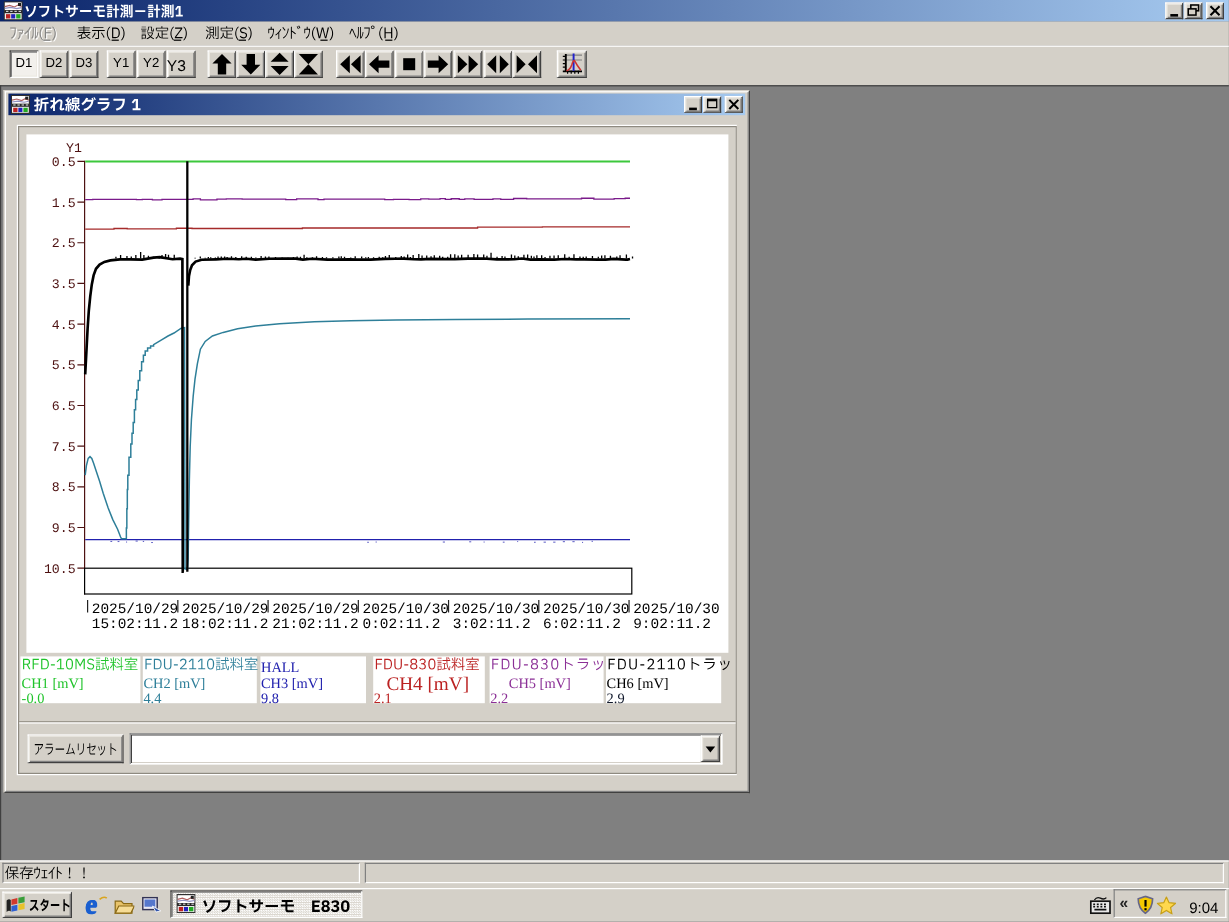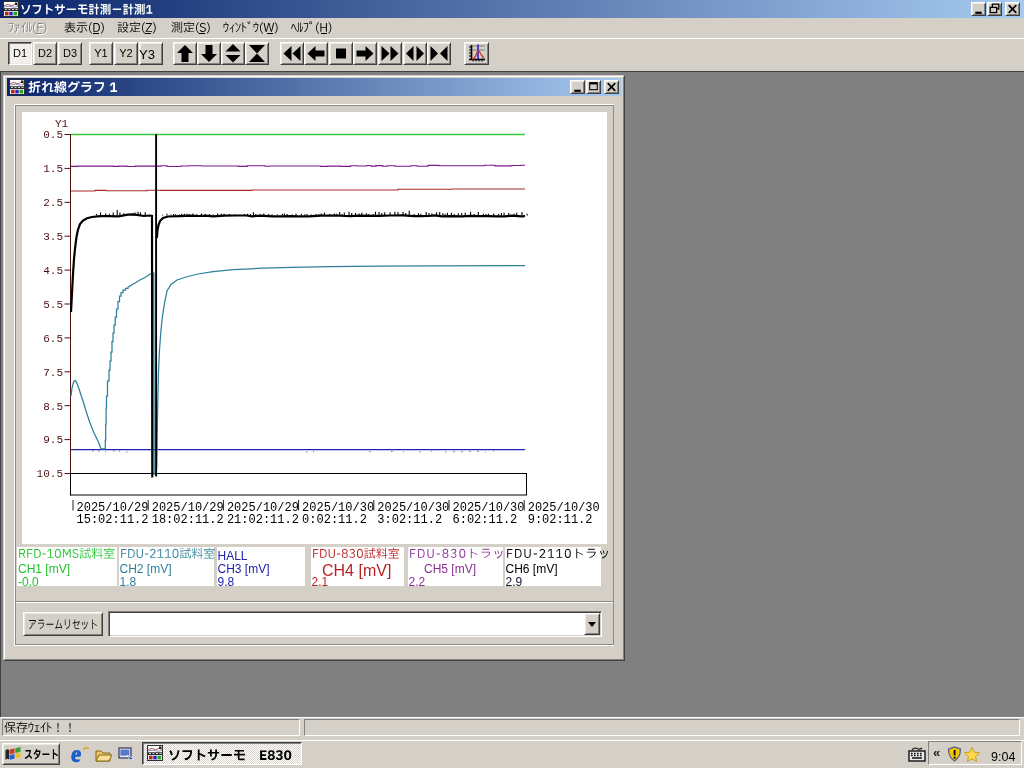--- a/index.html
+++ b/index.html
@@ -1,20 +1,20 @@
 <!DOCTYPE html>
 <html><head><meta charset="utf-8"><style>
 *{margin:0;padding:0;box-sizing:border-box}
 html,body{width:1024px;height:768px;overflow:hidden;background:#808080;
  font-family:"Liberation Sans",sans-serif;}
 .abs{position:absolute}
 .btn{border:1px solid;border-color:#fff #404040 #404040 #fff;box-shadow:inset 1px 1px 0 #ece9e2,inset -1px -1px 0 #808080;background:#d4d0c8}
 .btnp{border:1px solid;border-color:#404040 #fff #fff #404040;box-shadow:inset 1px 1px 0 #808080,inset -1px -1px 0 #ece9e2;background:#f2f0ec}
 .sunk{border:1px solid;border-color:#808080 #fff #fff #808080;box-shadow:inset 1px 1px 0 #404040,inset -1px -1px 0 #d4d0c8}
-.mono{font-family:Liberation Sans, sans-serif}
+.mono{font-family:Liberation Serif, serif}
 </style></head><body>
 <div class="abs" style="left:0;top:0;width:1024px;height:18px;background:linear-gradient(to right,#0a246a,#a6caf0)"></div>
 <svg class="abs" style="left:3px;top:1px" width="16" height="16" viewBox="0 0 16 16">
     <rect x="0" y="0" width="16" height="16" fill="#303030"></rect>
     <rect x="1" y="1" width="14" height="6.5" fill="#fff"></rect>
     <polyline points="1,4.5 5,3.5 9,4.8 12,3.2 15,4.4" fill="none" stroke="#b06060" stroke-width="1"></polyline>
     <polyline points="1,6 6,5.2 11,6.2 15,5.4" fill="none" stroke="#9090c0" stroke-width="1"></polyline>
     <rect x="12" y="1.5" width="2.5" height="2.5" fill="#202020"></rect>
     <rect x="1" y="7.5" width="14" height="2.2" fill="#282828"></rect>
     <rect x="2" y="8" width="2" height="1" fill="#d0d0d0"></rect>
@@ -231,21 +231,21 @@
 <svg style="position:absolute;left:18px;top:543.7px" width="101" height="22" viewBox="0 -13.8 101 22">
     <path d="M2.2 -3.8V0.0H1.2V-8.8H4.7Q5.8 -8.8 6.5 -8.1Q7.1 -7.5 7.1 -6.3Q7.1 -5.3 6.7 -4.7Q6.2 -4.1 5.3 -3.9L7.4 0.0H6.2L4.3 -3.8ZM4.7 -4.7Q5.3 -4.7 5.7 -5.0Q6.0 -5.3 6.0 -6.0V-6.6Q6.0 -7.2 5.7 -7.6Q5.3 -7.9 4.7 -7.9H2.2V-4.7Z M10.2 -4.0V0.0H9.2V-8.8H14.4V-7.9H10.2V-4.9H14.1V-4.0Z M16.3 0.0V-8.8H19.2Q20.9 -8.8 21.8 -7.7Q22.8 -6.6 22.8 -4.4Q22.8 -2.2 21.8 -1.1Q20.9 0.0 19.2 0.0ZM19.2 -0.9Q20.3 -0.9 21.0 -1.6Q21.7 -2.4 21.7 -3.7V-5.1Q21.7 -6.4 21.0 -7.2Q20.3 -7.9 19.2 -7.9H17.3V-0.9Z M27.7 -3.3H24.4V-4.3H27.7Z M35.4 -0.9V0.0H29.6V-0.9H32.1V-8.1H32.0L29.8 -6.0L29.2 -6.6L31.6 -8.8H33.1V-0.9Z M36.9 -4.4Q36.9 -9.0 39.9 -9.0Q42.9 -9.0 42.9 -4.4Q42.9 0.2 39.9 0.2Q36.9 0.2 36.9 -4.4ZM41.8 -3.7V-5.1Q41.8 -6.5 41.4 -7.3Q40.9 -8.1 39.9 -8.1Q38.9 -8.1 38.4 -7.3Q37.9 -6.5 37.9 -5.1V-3.7Q37.9 -2.3 38.4 -1.5Q38.9 -0.7 39.9 -0.7Q40.9 -0.7 41.4 -1.5Q41.8 -2.3 41.8 -3.7Z M45.8 0.0H44.9V-8.8H46.2L48.8 -4.0H48.8L51.4 -8.8H52.7V0.0H51.7V-7.5H51.7L51.0 -6.1L48.8 -2.1L46.6 -6.1L45.9 -7.5H45.8Z M54.4 -1.4 55.2 -2.0Q55.7 -1.4 56.2 -1.1Q56.8 -0.7 57.6 -0.7Q58.5 -0.7 59.0 -1.2Q59.5 -1.6 59.5 -2.4Q59.5 -3.1 59.2 -3.4Q58.8 -3.8 57.9 -4.0L57.2 -4.1Q55.9 -4.4 55.3 -5.0Q54.7 -5.6 54.7 -6.6Q54.7 -7.7 55.5 -8.3Q56.3 -9.0 57.6 -9.0Q59.5 -9.0 60.5 -7.5L59.7 -7.0Q58.9 -8.1 57.6 -8.1Q56.7 -8.1 56.2 -7.7Q55.7 -7.3 55.7 -6.6Q55.7 -6.0 56.1 -5.6Q56.5 -5.3 57.4 -5.1L58.1 -4.9Q59.4 -4.6 60.0 -4.0Q60.5 -3.5 60.5 -2.5Q60.5 -1.3 59.7 -0.6Q58.9 0.2 57.5 0.2Q55.6 0.2 54.4 -1.4Z M72.2 -2.8 72.8 -2.5 72.5 0.2Q72.5 0.4 72.3 0.6Q72.2 0.8 71.9 0.8Q71.6 0.8 71.4 0.5Q70.5 -0.5 70.0 -2.5Q69.6 -4.5 69.5 -7.0H66.2V-7.7H69.5V-10.0H70.2V-7.7H72.6V-7.0H70.2Q70.3 -4.6 70.7 -2.7Q71.1 -0.9 71.9 0.0ZM71.8 -8.0Q71.6 -8.4 71.2 -8.8Q70.9 -9.3 70.6 -9.6L71.1 -10.0Q71.8 -9.3 72.3 -8.4ZM62.1 -9.6H65.5V-9.0H62.1ZM65.7 -7.3H61.7V-7.9H65.7ZM62.2 -6.3H65.4V-5.6H62.2ZM68.2 -0.9Q69.0 -1.1 69.7 -1.2L69.8 -0.6Q68.4 -0.1 66.0 0.3L65.9 -0.4Q66.6 -0.5 67.5 -0.7V-4.4H66.4V-5.1H69.2V-4.4H68.2ZM65.4 -4.0H62.2V-4.6H65.4ZM62.9 0.9H62.2V-3.0H65.4V0.3H62.9ZM64.8 -2.4H62.9V-0.4H64.8Z M78.9 -2.2 78.4 -1.7 77.0 -3.7Q76.9 -3.8 76.9 -3.8Q76.9 -3.8 76.9 -3.7V0.9H76.1V-4.2H76.1Q76.0 -3.4 75.5 -2.5Q75.0 -1.7 74.1 -0.8L73.6 -1.4Q75.6 -3.3 76.0 -5.3H73.8V-6.0H76.1V-10.0H76.9V-6.0H78.7V-5.3H76.9V-4.1H76.9L77.1 -4.2Q77.2 -4.3 77.3 -4.3Q77.4 -4.3 77.4 -4.2ZM84.7 -3.1 84.8 -2.4 83.4 -2.2V0.9H82.7V-2.0L79.0 -1.4L78.9 -2.1L82.7 -2.8V-10.0H83.4V-2.9ZM79.1 -9.1Q78.9 -8.5 78.6 -7.8Q78.3 -7.1 78.0 -6.5L77.4 -6.8Q78.0 -8.0 78.4 -9.4ZM75.0 -6.5Q74.5 -7.8 73.9 -9.1L74.6 -9.4Q75.2 -8.1 75.6 -6.9ZM81.7 -6.7Q80.7 -7.8 79.6 -8.8L80.1 -9.3Q81.2 -8.4 82.2 -7.2ZM81.4 -3.7Q80.4 -4.9 79.3 -5.9L79.8 -6.4Q80.9 -5.4 81.9 -4.2Z M95.6 -8.1H86.8V-6.7H86.1V-8.8H90.7V-10.0H91.5V-8.8H96.3V-6.7H95.6ZM91.5 -0.1H96.6V0.6H85.8V-0.1H90.7V-1.7H86.9V-2.4H90.7V-4.0Q88.8 -3.9 86.7 -3.9L86.6 -4.5L88.2 -4.5Q88.9 -5.4 89.5 -6.3H87.3V-7.0H95.1V-6.3H90.4Q89.8 -5.3 89.1 -4.6Q92.0 -4.6 94.1 -4.8Q93.6 -5.3 93.3 -5.6L93.8 -6.0Q94.8 -5.2 96.0 -3.8L95.4 -3.3Q95.0 -3.8 94.7 -4.2Q93.0 -4.1 91.5 -4.0V-2.4H95.5V-1.7H91.5Z" fill="#1fc32a"></path>
   </svg>
 <div class="abs mono" style="left:18.0px;top:561.5px;font-size:12px;color:#1fc32a">CH1 [mV]</div>
 <div class="abs mono" style="left:18.0px;top:574.5px;font-size:12px;color:#1fc32a">-0.0</div>
 <div class="abs" style="left:118.5px;top:547px;width:95.5px;height:39px;background:#fff"></div>
 <svg style="position:absolute;left:119.5px;top:543.7px" width="99" height="22" viewBox="0 -13.8 99 22">
     <path d="M2.2 -4.0V0.0H1.2V-8.8H6.4V-7.9H2.2V-4.9H6.0V-4.0Z M8.2 0.0V-8.8H11.1Q12.8 -8.8 13.8 -7.7Q14.7 -6.6 14.7 -4.4Q14.7 -2.2 13.8 -1.1Q12.8 0.0 11.1 0.0ZM11.1 -0.9Q12.3 -0.9 13.0 -1.6Q13.7 -2.4 13.7 -3.7V-5.1Q13.7 -6.4 13.0 -7.2Q12.3 -7.9 11.1 -7.9H9.2V-0.9Z M16.6 -8.8H17.6V-3.3Q17.6 -2.0 18.1 -1.4Q18.6 -0.7 19.7 -0.7Q20.9 -0.7 21.4 -1.4Q21.9 -2.0 21.9 -3.3V-8.8H22.9V-3.6Q22.9 -2.3 22.6 -1.5Q22.3 -0.6 21.6 -0.2Q20.9 0.2 19.7 0.2Q18.6 0.2 17.9 -0.2Q17.2 -0.6 16.9 -1.5Q16.6 -2.3 16.6 -3.6Z M28.2 -3.3H24.9V-4.3H28.2Z M30.0 0.0V-1.0L32.9 -3.7Q34.3 -5.1 34.3 -6.2V-6.4Q34.3 -7.2 33.9 -7.6Q33.5 -8.1 32.7 -8.1Q31.2 -8.1 30.8 -6.5L29.9 -6.9Q30.2 -7.8 30.9 -8.4Q31.6 -9.0 32.7 -9.0Q33.6 -9.0 34.2 -8.6Q34.8 -8.3 35.1 -7.7Q35.4 -7.2 35.4 -6.4Q35.4 -5.5 34.9 -4.7Q34.4 -4.0 33.5 -3.1L31.1 -0.9H35.7V0.0Z M43.5 -0.9V0.0H37.7V-0.9H40.2V-8.1H40.1L37.8 -6.0L37.2 -6.6L39.6 -8.8H41.2V-0.9Z M51.0 -0.9V0.0H45.2V-0.9H47.7V-8.1H47.6L45.4 -6.0L44.8 -6.6L47.2 -8.8H48.7V-0.9Z M52.5 -4.4Q52.5 -9.0 55.5 -9.0Q58.5 -9.0 58.5 -4.4Q58.5 0.2 55.5 0.2Q52.5 0.2 52.5 -4.4ZM57.4 -3.7V-5.1Q57.4 -6.5 57.0 -7.3Q56.5 -8.1 55.5 -8.1Q54.5 -8.1 54.0 -7.3Q53.5 -6.5 53.5 -5.1V-3.7Q53.5 -2.3 54.0 -1.5Q54.5 -0.7 55.5 -0.7Q56.5 -0.7 57.0 -1.5Q57.4 -2.3 57.4 -3.7Z M70.2 -2.8 70.9 -2.5 70.6 0.2Q70.6 0.4 70.4 0.6Q70.2 0.8 70.0 0.8Q69.7 0.8 69.5 0.5Q68.6 -0.5 68.1 -2.5Q67.7 -4.5 67.6 -7.0H64.2V-7.7H67.6V-10.0H68.3V-7.7H70.7V-7.0H68.3Q68.4 -4.6 68.8 -2.7Q69.2 -0.9 70.0 0.0ZM69.9 -8.0Q69.6 -8.4 69.3 -8.8Q69.0 -9.3 68.7 -9.6L69.2 -10.0Q69.9 -9.3 70.4 -8.4ZM60.2 -9.6H63.5V-9.0H60.2ZM63.8 -7.3H59.8V-7.9H63.8ZM60.3 -6.3H63.5V-5.6H60.3ZM66.2 -0.9Q67.1 -1.1 67.8 -1.2L67.9 -0.6Q66.4 -0.1 64.1 0.3L63.9 -0.4Q64.7 -0.5 65.5 -0.7V-4.4H64.4V-5.1H67.3V-4.4H66.2ZM63.5 -4.0H60.3V-4.6H63.5ZM60.9 0.9H60.3V-3.0H63.5V0.3H60.9ZM62.8 -2.4H60.9V-0.4H62.8Z M77.0 -2.2 76.5 -1.7 75.0 -3.7Q75.0 -3.8 75.0 -3.8Q74.9 -3.8 74.9 -3.7V0.9H74.2V-4.2H74.1Q74.0 -3.4 73.5 -2.5Q73.1 -1.7 72.2 -0.8L71.7 -1.4Q73.7 -3.3 74.1 -5.3H71.8V-6.0H74.2V-10.0H74.9V-6.0H76.8V-5.3H74.9V-4.1H75.0L75.1 -4.2Q75.3 -4.3 75.3 -4.3Q75.4 -4.3 75.5 -4.2ZM82.8 -3.1 82.9 -2.4 81.5 -2.2V0.9H80.8V-2.0L77.1 -1.4L77.0 -2.1L80.8 -2.8V-10.0H81.5V-2.9ZM77.1 -9.1Q76.9 -8.5 76.7 -7.8Q76.4 -7.1 76.0 -6.5L75.5 -6.8Q76.1 -8.0 76.5 -9.4ZM73.0 -6.5Q72.6 -7.8 72.0 -9.1L72.6 -9.4Q73.2 -8.1 73.6 -6.9ZM79.8 -6.7Q78.8 -7.8 77.7 -8.8L78.1 -9.3Q79.3 -8.4 80.3 -7.2ZM79.4 -3.7Q78.4 -4.9 77.3 -5.9L77.8 -6.4Q78.9 -5.4 80.0 -4.2Z M93.6 -8.1H84.9V-6.7H84.2V-8.8H88.8V-10.0H89.6V-8.8H94.4V-6.7H93.6ZM89.6 -0.1H94.6V0.6H83.9V-0.1H88.8V-1.7H85.0V-2.4H88.8V-4.0Q86.8 -3.9 84.7 -3.9L84.6 -4.5L86.2 -4.5Q87.0 -5.4 87.6 -6.3H85.3V-7.0H93.2V-6.3H88.4Q87.9 -5.3 87.2 -4.6Q90.1 -4.6 92.2 -4.8Q91.7 -5.3 91.4 -5.6L91.9 -6.0Q92.8 -5.2 94.0 -3.8L93.4 -3.3Q93.1 -3.8 92.7 -4.2Q91.1 -4.1 89.6 -4.0V-2.4H93.5V-1.7H89.6Z" fill="#2e7f99"></path>
   </svg>
 <div class="abs mono" style="left:119.5px;top:561.5px;font-size:12px;color:#2e7f99">CH2 [mV]</div>
-<div class="abs mono" style="left:119.5px;top:574.5px;font-size:12px;color:#2e7f99">1.8</div>
+<div class="abs mono" style="left:119.5px;top:574.5px;font-size:12px;color:#2e7f99">4.4</div>
 <div class="abs" style="left:216.5px;top:547px;width:88px;height:39px;background:#fff"></div>
 <div class="abs mono" style="left:217.5px;top:548.5px;font-size:12px;color:#2121ae">HALL</div>
 <div class="abs mono" style="left:217.5px;top:561.5px;font-size:12px;color:#2121ae">CH3 [mV]</div>
 <div class="abs mono" style="left:217.5px;top:574.5px;font-size:12px;color:#2121ae">9.8</div>
 <div class="abs" style="left:310.5px;top:547px;width:93.5px;height:39px;background:#fff"></div>
 <svg style="position:absolute;left:311.5px;top:543.7px" width="91" height="22" viewBox="0 -13.8 91 22">
     <path d="M2.2 -4.0V0.0H1.2V-8.8H6.4V-7.9H2.2V-4.9H6.0V-4.0Z M8.2 0.0V-8.8H11.1Q12.8 -8.8 13.8 -7.7Q14.7 -6.6 14.7 -4.4Q14.7 -2.2 13.8 -1.1Q12.8 0.0 11.1 0.0ZM11.1 -0.9Q12.3 -0.9 13.0 -1.6Q13.7 -2.4 13.7 -3.7V-5.1Q13.7 -6.4 13.0 -7.2Q12.3 -7.9 11.1 -7.9H9.2V-0.9Z M16.6 -8.8H17.6V-3.3Q17.6 -2.0 18.1 -1.4Q18.6 -0.7 19.7 -0.7Q20.9 -0.7 21.4 -1.4Q21.9 -2.0 21.9 -3.3V-8.8H22.9V-3.6Q22.9 -2.3 22.6 -1.5Q22.3 -0.6 21.6 -0.2Q20.9 0.2 19.7 0.2Q18.6 0.2 17.9 -0.2Q17.2 -0.6 16.9 -1.5Q16.6 -2.3 16.6 -3.6Z M28.2 -3.3H24.9V-4.3H28.2Z M29.8 -2.4Q29.8 -3.3 30.2 -3.8Q30.7 -4.3 31.5 -4.6V-4.7Q30.8 -4.9 30.4 -5.4Q30.0 -6.0 30.0 -6.7Q30.0 -7.8 30.8 -8.4Q31.5 -9.0 32.8 -9.0Q34.1 -9.0 34.8 -8.4Q35.6 -7.8 35.6 -6.7Q35.6 -6.0 35.2 -5.4Q34.8 -4.9 34.1 -4.7V-4.6Q34.9 -4.3 35.4 -3.8Q35.8 -3.3 35.8 -2.4Q35.8 -1.7 35.5 -1.1Q35.1 -0.5 34.5 -0.2Q33.8 0.2 32.8 0.2Q31.8 0.2 31.2 -0.2Q30.5 -0.5 30.1 -1.1Q29.8 -1.7 29.8 -2.4ZM34.5 -6.5V-6.6Q34.5 -7.3 34.1 -7.7Q33.6 -8.1 32.8 -8.1Q32.0 -8.1 31.5 -7.7Q31.1 -7.3 31.1 -6.6V-6.5Q31.1 -5.8 31.5 -5.4Q32.0 -5.0 32.8 -5.0Q33.6 -5.0 34.1 -5.4Q34.5 -5.8 34.5 -6.5ZM34.8 -2.3V-2.6Q34.8 -3.3 34.3 -3.8Q33.7 -4.2 32.8 -4.2Q31.9 -4.2 31.4 -3.8Q30.8 -3.3 30.8 -2.6V-2.3Q30.8 -1.6 31.4 -1.1Q31.9 -0.7 32.8 -0.7Q33.7 -0.7 34.3 -1.1Q34.8 -1.6 34.8 -2.3Z M39.9 -5.1Q40.8 -5.1 41.2 -5.5Q41.7 -5.9 41.7 -6.5V-6.6Q41.7 -7.3 41.3 -7.7Q40.8 -8.1 40.1 -8.1Q39.4 -8.1 39.0 -7.8Q38.6 -7.5 38.3 -6.9L37.5 -7.5Q38.4 -9.0 40.1 -9.0Q40.9 -9.0 41.5 -8.7Q42.1 -8.4 42.4 -7.9Q42.8 -7.4 42.8 -6.7Q42.8 -5.9 42.3 -5.4Q41.9 -4.9 41.1 -4.7V-4.6Q41.9 -4.5 42.4 -3.9Q42.9 -3.3 42.9 -2.4Q42.9 -1.7 42.6 -1.1Q42.2 -0.5 41.5 -0.2Q40.9 0.2 40.0 0.2Q39.0 0.2 38.3 -0.2Q37.6 -0.6 37.2 -1.3L37.9 -1.9Q38.3 -1.3 38.7 -1.0Q39.2 -0.7 40.0 -0.7Q40.9 -0.7 41.4 -1.2Q41.9 -1.6 41.9 -2.4V-2.5Q41.9 -3.3 41.4 -3.7Q40.9 -4.2 40.0 -4.2H38.9V-5.1Z M44.9 -4.4Q44.9 -9.0 47.9 -9.0Q50.9 -9.0 50.9 -4.4Q50.9 0.2 47.9 0.2Q44.9 0.2 44.9 -4.4ZM49.9 -3.7V-5.1Q49.9 -6.5 49.4 -7.3Q48.9 -8.1 47.9 -8.1Q46.9 -8.1 46.5 -7.3Q46.0 -6.5 46.0 -5.1V-3.7Q46.0 -2.3 46.5 -1.5Q46.9 -0.7 47.9 -0.7Q48.9 -0.7 49.4 -1.5Q49.9 -2.3 49.9 -3.7Z M62.7 -2.8 63.3 -2.5 63.0 0.2Q63.0 0.4 62.8 0.6Q62.7 0.8 62.4 0.8Q62.1 0.8 61.9 0.5Q61.0 -0.5 60.5 -2.5Q60.1 -4.5 60.0 -7.0H56.7V-7.7H60.0V-10.0H60.8V-7.7H63.2V-7.0H60.8Q60.8 -4.6 61.2 -2.7Q61.6 -0.9 62.4 0.0ZM62.3 -8.0Q62.1 -8.4 61.8 -8.8Q61.4 -9.3 61.1 -9.6L61.6 -10.0Q62.3 -9.3 62.9 -8.4ZM52.6 -9.6H56.0V-9.0H52.6ZM56.2 -7.3H52.2V-7.9H56.2ZM52.7 -6.3H55.9V-5.6H52.7ZM58.7 -0.9Q59.5 -1.1 60.2 -1.2L60.3 -0.6Q58.9 -0.1 56.5 0.3L56.4 -0.4Q57.1 -0.5 58.0 -0.7V-4.4H56.9V-5.1H59.7V-4.4H58.7ZM55.9 -4.0H52.7V-4.6H55.9ZM53.4 0.9H52.7V-3.0H55.9V0.3H53.4ZM55.3 -2.4H53.4V-0.4H55.3Z M69.4 -2.2 68.9 -1.7 67.5 -3.7Q67.4 -3.8 67.4 -3.8Q67.4 -3.8 67.4 -3.7V0.9H66.6V-4.2H66.6Q66.5 -3.4 66.0 -2.5Q65.5 -1.7 64.6 -0.8L64.2 -1.4Q66.1 -3.3 66.5 -5.3H64.3V-6.0H66.6V-10.0H67.4V-6.0H69.2V-5.3H67.4V-4.1H67.5L67.6 -4.2Q67.7 -4.3 67.8 -4.3Q67.9 -4.3 68.0 -4.2ZM75.2 -3.1 75.3 -2.4 74.0 -2.2V0.9H73.2V-2.0L69.5 -1.4L69.4 -2.1L73.2 -2.8V-10.0H74.0V-2.9ZM69.6 -9.1Q69.4 -8.5 69.1 -7.8Q68.8 -7.1 68.5 -6.5L67.9 -6.8Q68.5 -8.0 68.9 -9.4ZM65.5 -6.5Q65.1 -7.8 64.5 -9.1L65.1 -9.4Q65.7 -8.1 66.1 -6.9ZM72.2 -6.7Q71.2 -7.8 70.1 -8.8L70.6 -9.3Q71.7 -8.4 72.7 -7.2ZM71.9 -3.7Q70.9 -4.9 69.8 -5.9L70.3 -6.4Q71.4 -5.4 72.4 -4.2Z M86.1 -8.1H77.3V-6.7H76.6V-8.8H81.2V-10.0H82.0V-8.8H86.8V-6.7H86.1ZM82.0 -0.1H87.1V0.6H76.4V-0.1H81.2V-1.7H77.4V-2.4H81.2V-4.0Q79.3 -3.9 77.2 -3.9L77.1 -4.5L78.7 -4.5Q79.5 -5.4 80.0 -6.3H77.8V-7.0H85.6V-6.3H80.9Q80.3 -5.3 79.6 -4.6Q82.5 -4.6 84.6 -4.8Q84.1 -5.3 83.8 -5.6L84.3 -6.0Q85.3 -5.2 86.5 -3.8L85.9 -3.3Q85.5 -3.8 85.2 -4.2Q83.6 -4.1 82.0 -4.0V-2.4H86.0V-1.7H82.0Z" fill="#bb2222"></path>
   </svg>
 <div class="abs mono" style="left:322px;top:561.5px;font-size:16px;color:#bb2222">CH4 [mV]</div>
 <div class="abs mono" style="left:311.5px;top:574.5px;font-size:12px;color:#bb2222">2.1</div>

